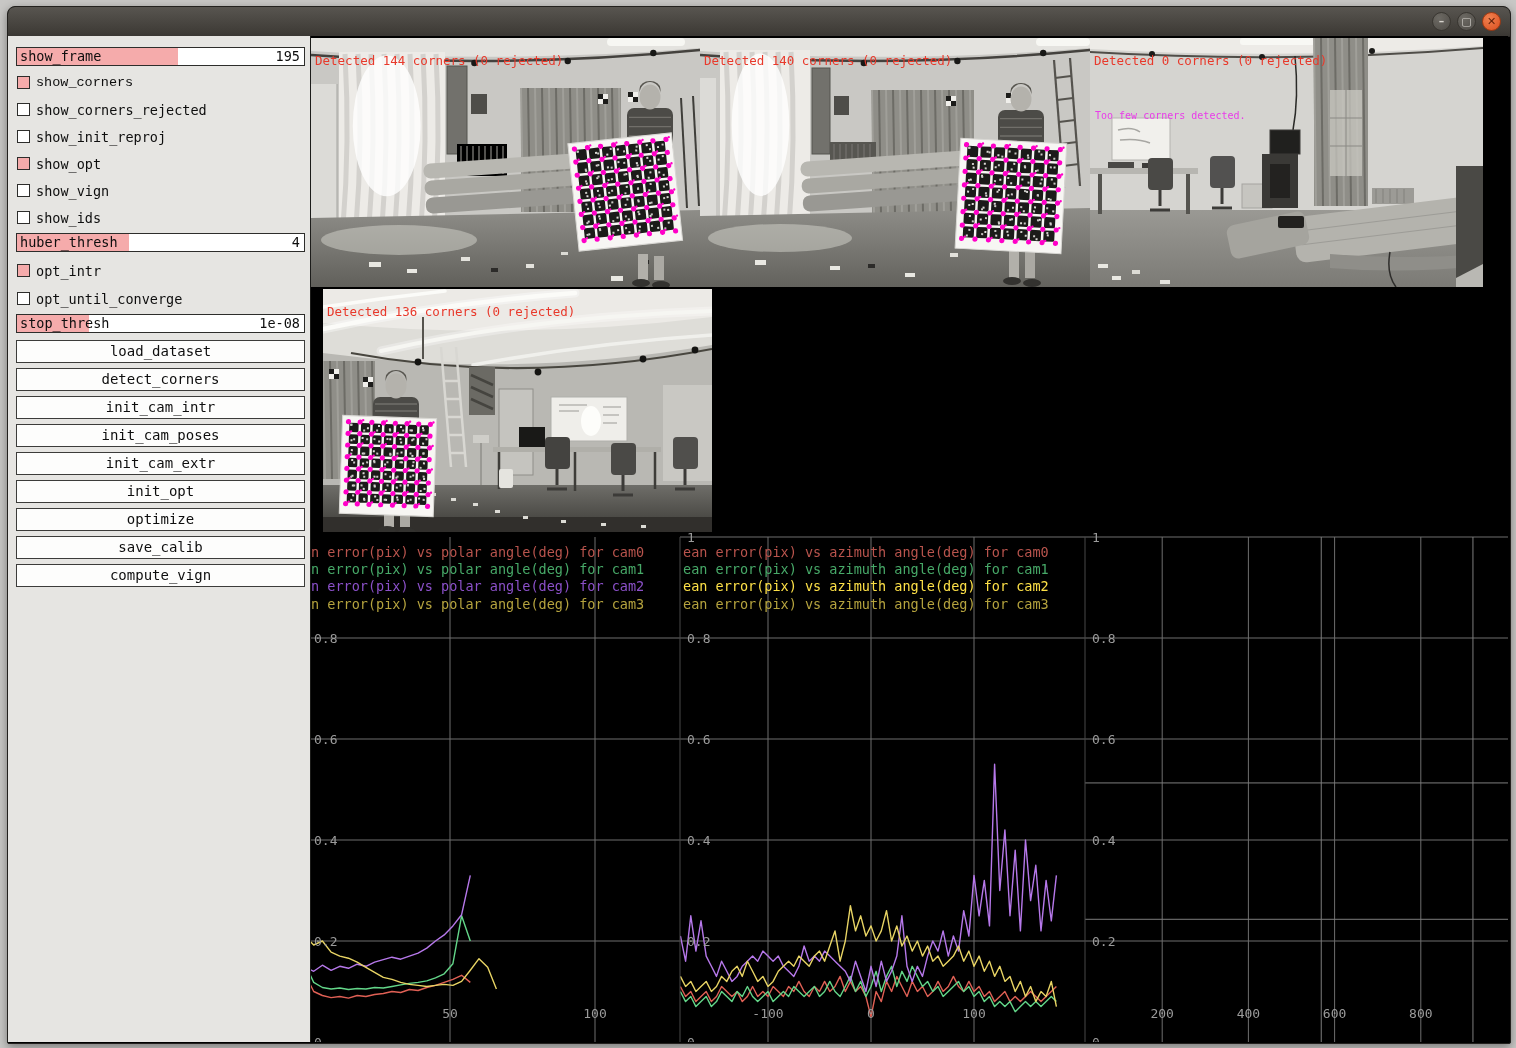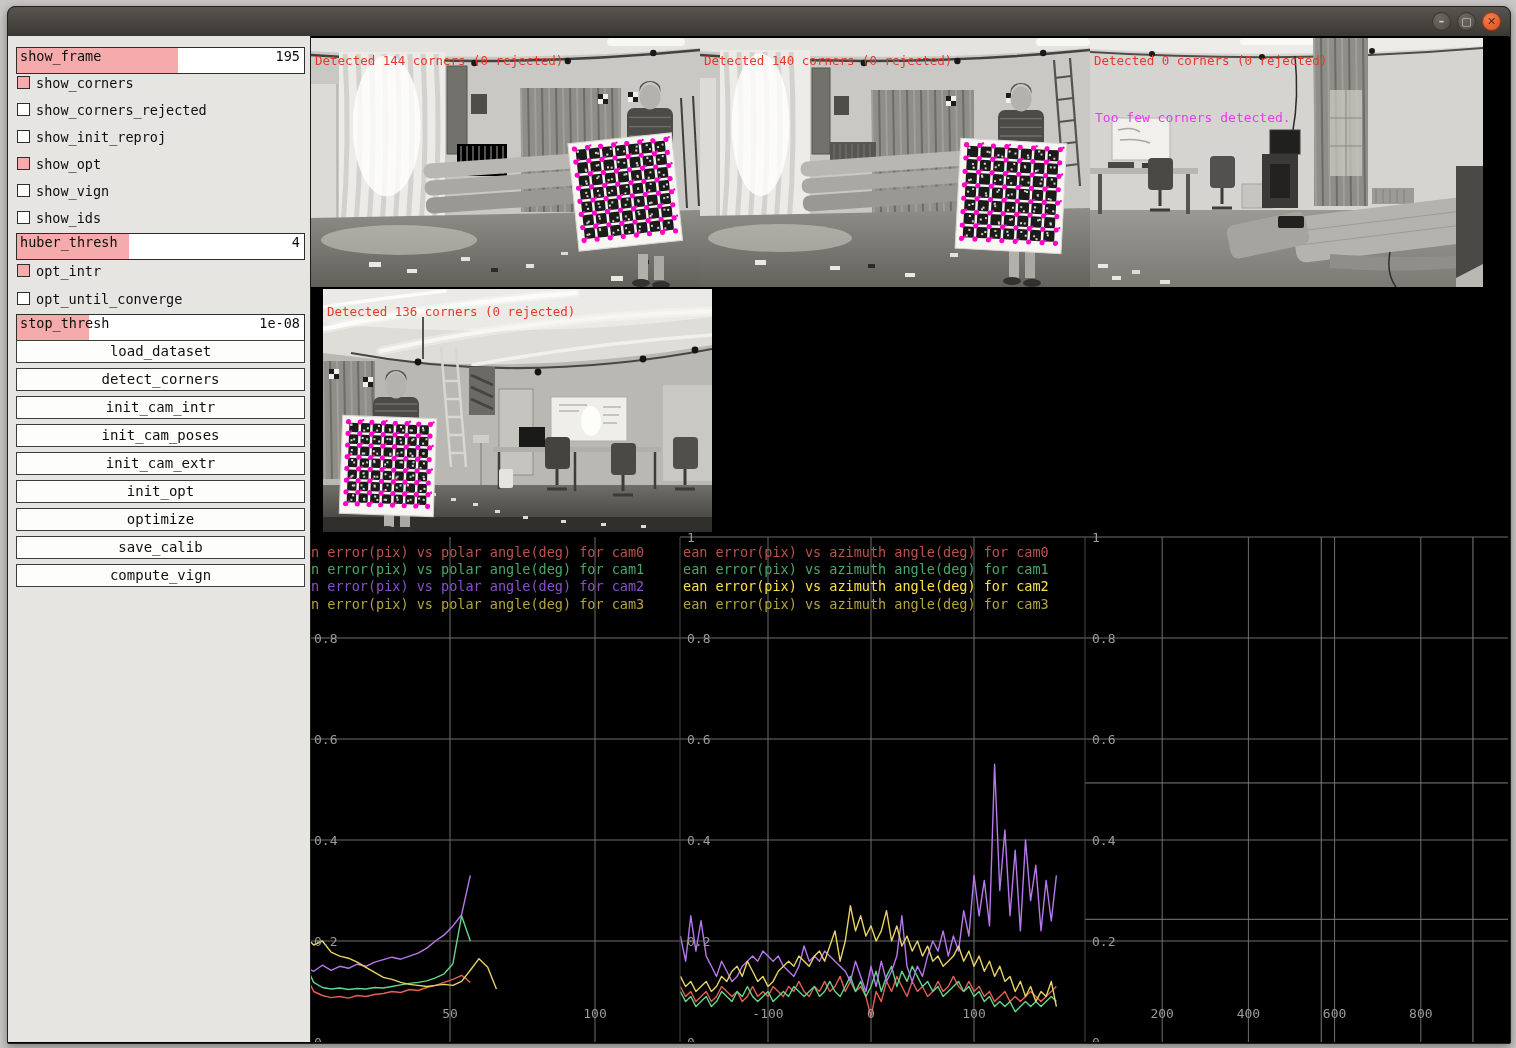--- a/index.html
+++ b/index.html
@@ -18,42 +18,42 @@
         background:radial-gradient(circle at 35% 30%,#6d6a64,#4e4b46);
         border:1px solid #393631;color:#d6d3cd;text-align:center;
         font:bold 11px/17px "DejaVu Sans",sans-serif;cursor:pointer;}
   .wbtn.close{background:radial-gradient(circle at 35% 30%,#f1814f,#d94e1f);
               border-color:#a33a12;color:#5f1f08;}
   .content{position:absolute;left:0;top:29px;width:1500px;height:1006px;background:#000;}
 
   
   .sidebar{position:absolute;left:0;top:0;width:303px;height:100%;background:#e6e5e2;
            border-right:1px solid #1c1c1a;box-sizing:border-box;}
-  .slider{position:absolute;left:8px;width:289px;height:27px;background:#fff;
+  .slider{position:absolute;left:8px;width:289px;height:19px;background:#fff;
           border:1px solid #2d2d2b;box-sizing:border-box;font-size:13.5px;
           line-height:17px;color:#0e0e0e;cursor:pointer;}
   .slider .fill{position:absolute;left:0;top:0;bottom:0;background:#f5abab;}
   .slider .lab{position:absolute;left:3px;top:0;z-index:1;}
   .slider .val{position:absolute;right:4px;top:0;z-index:1;}
   .cbrow{position:absolute;left:9px;height:15px;display:flex;align-items:center;
          font-size:13.5px;color:#0e0e0e;cursor:pointer;}
   .cb{width:13px;height:13px;border:1px solid #2d2d2b;background:#fff;
       box-sizing:border-box;margin-right:6px;flex:0 0 auto;}
   .cb.on{background:#f5abab;}
   .pbtn{position:absolute;left:8px;width:289px;height:23px;background:#fdfdfc;
         border:1px solid #3c3c3a;box-sizing:border-box;text-align:center;
         font-size:14px;line-height:20px;color:#0e0e0e;cursor:pointer;}
 
   
   .main{position:absolute;left:303px;top:0;width:1197px;height:1006px;background:#000;overflow:hidden;}
   .cam{position:absolute;overflow:hidden;background:#8a8984;}
   .cam svg{position:absolute;left:0;top:0;}
   .status{position:absolute;left:4px;top:15px;font-size:12.5px;color:#e8392b;
           white-space:pre;z-index:5;}
-  .warning{position:absolute;left:5px;top:72px;font-size:13px;color:#e93ce9;
+  .warning{position:absolute;left:5px;top:72px;font-size:10px;color:#e93ce9;
            white-space:pre;z-index:5;}
   .legend{position:absolute;z-index:4;font-size:13.5px;line-height:17.2px;white-space:pre;}
   .tick{position:absolute;color:#9b9b9b;font-size:13px;z-index:3;white-space:pre;}
   .tick.xc{transform:translateX(-50%);}
   #plots{position:absolute;left:0;top:0;z-index:2;}
 </style>
 </head>
 <body>
 
 <div class="window">
@@ -65,21 +65,21 @@
     </div>
   </div>
   <div class="content">
     <div class="sidebar">
       <div class="slider" style="top:11px">
         <div class="fill" style="width: 56%;"></div>
         <span class="lab">show_frame</span>
         <span class="val">195</span>
       </div>
       <div id="cbg1">
-          <div class="cbrow" style="top: 39px;">
+          <div class="cbrow" style="top: 39px; font-family: Liberation Mono, monospace;">
             <span class="cb on"></span>
             <span>show_corners</span>
           </div>
           <div class="cbrow" style="top: 66px;">
             <span class="cb"></span>
             <span>show_corners_rejected</span>
           </div>
           <div class="cbrow" style="top: 93px;">
             <span class="cb"></span>
             <span>show_init_reproj</span>

